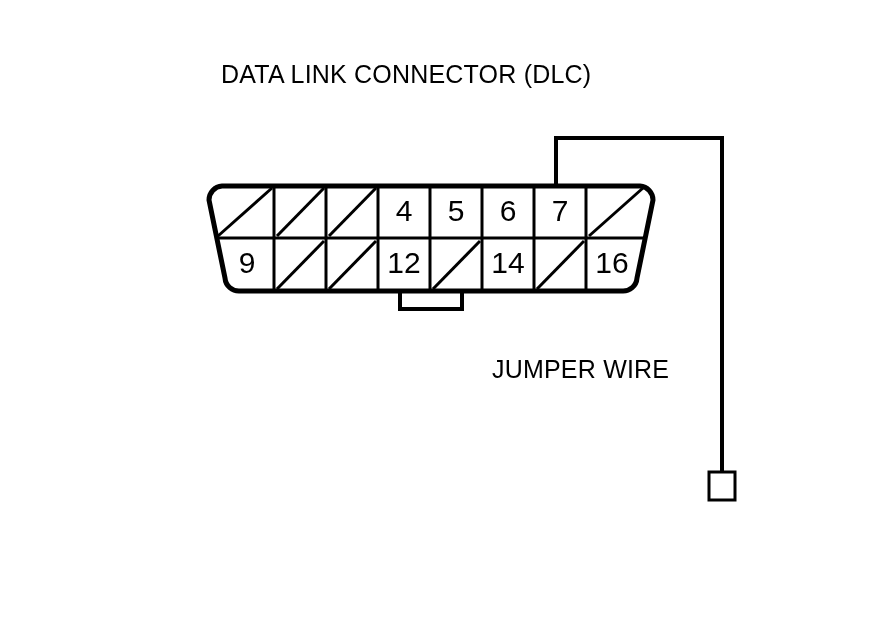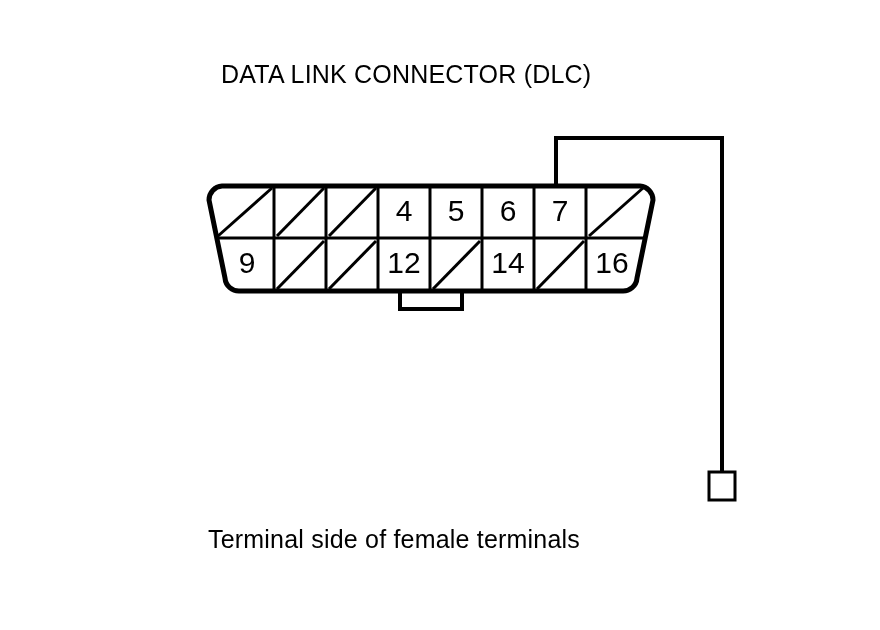--- a/index.html
+++ b/index.html
@@ -66,22 +66,22 @@
   }
 </style>
 </head>
 <body>
 
 <div id="page">
 
   <div class="label" id="title-dlc">DATA LINK CONNECTOR (DLC)</div>
 
 
+  <div class="label" id="label-jumper">JUMPER WIRE</div>
 
-  <div class="label" id="caption-terminal">Terminal side of female terminals</div>
 
   <svg id="diagram-svg" viewBox="0 0 880 630">
 
     <path d="M 222 186
              L 640 186
              A 14 14 0 0 1 653 200
              L 637 278
              A 14 14 0 0 1 622 291
              L 240 291
              A 14 14 0 0 1 225 278

